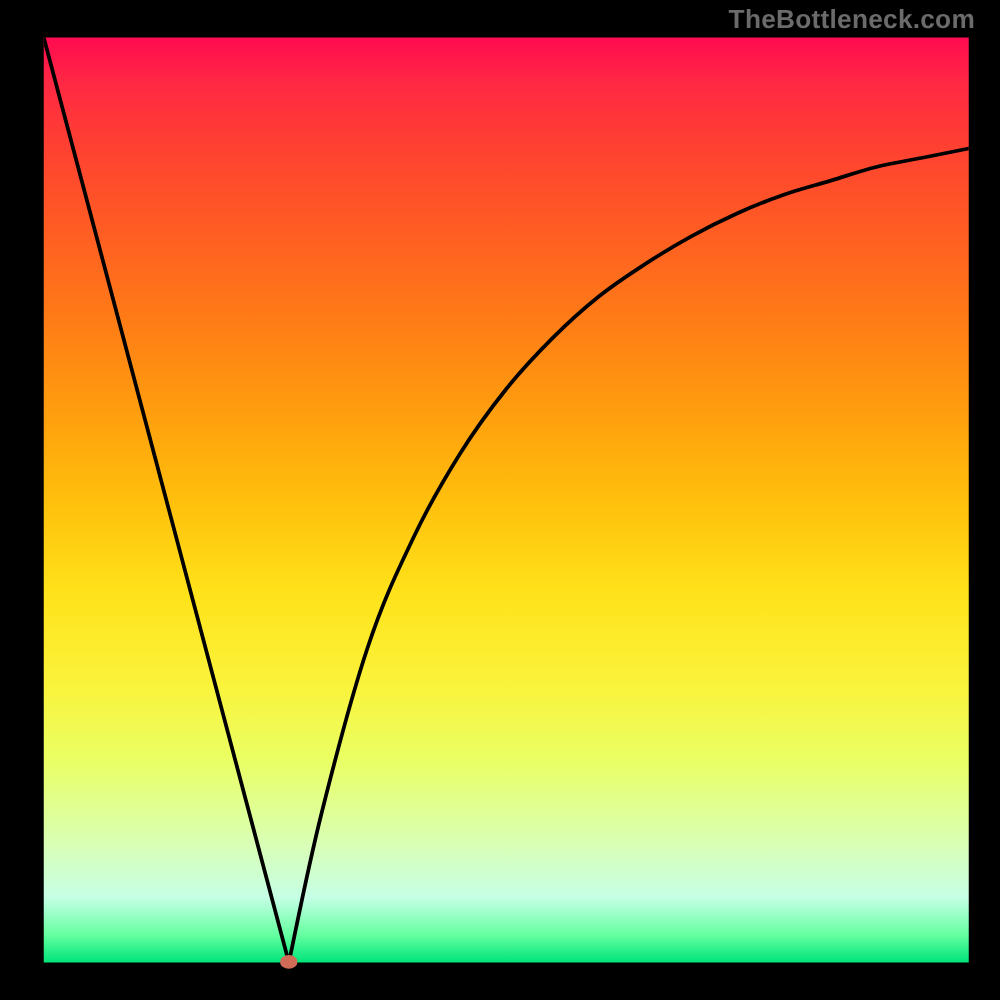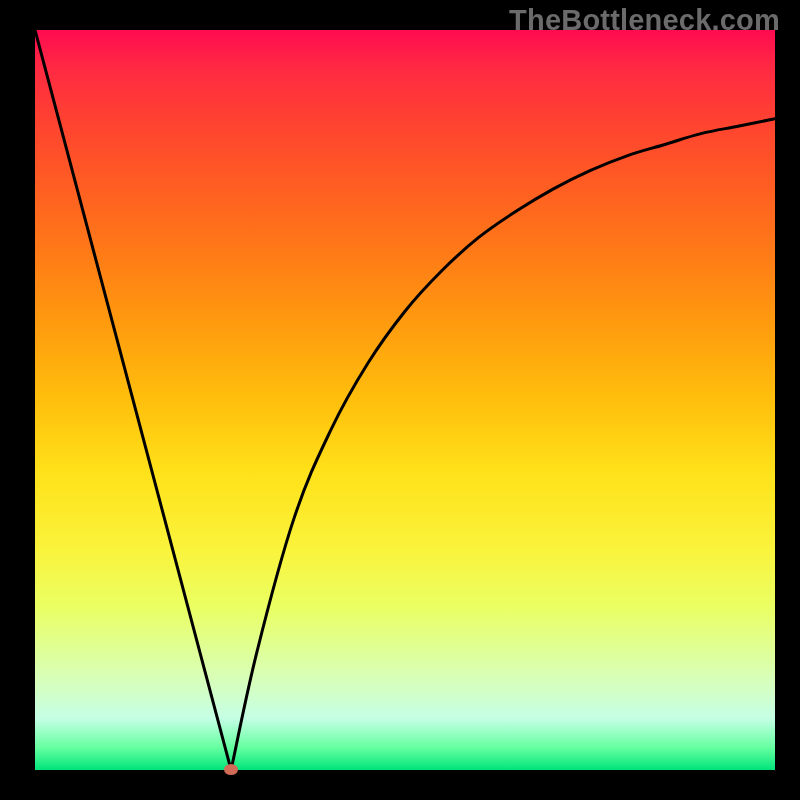--- a/index.html
+++ b/index.html
@@ -44,21 +44,21 @@
     left: 0;
     top: 0;
     width: 740px;
     height: 740px;
   }
   .attribution {
     position: absolute;
     top: 4px;
     right: 20px;
     font-family: Arial, Helvetica, sans-serif;
-    font-size: 29px;
+    font-size: 21px;
     font-weight: bold;
     color: #6b6b6b;
     letter-spacing: 0.2px;
   }
   .marker {
     position: absolute;
     width: 14px;
     height: 11px;
     background: #cf6b57;
     border-radius: 50%;

